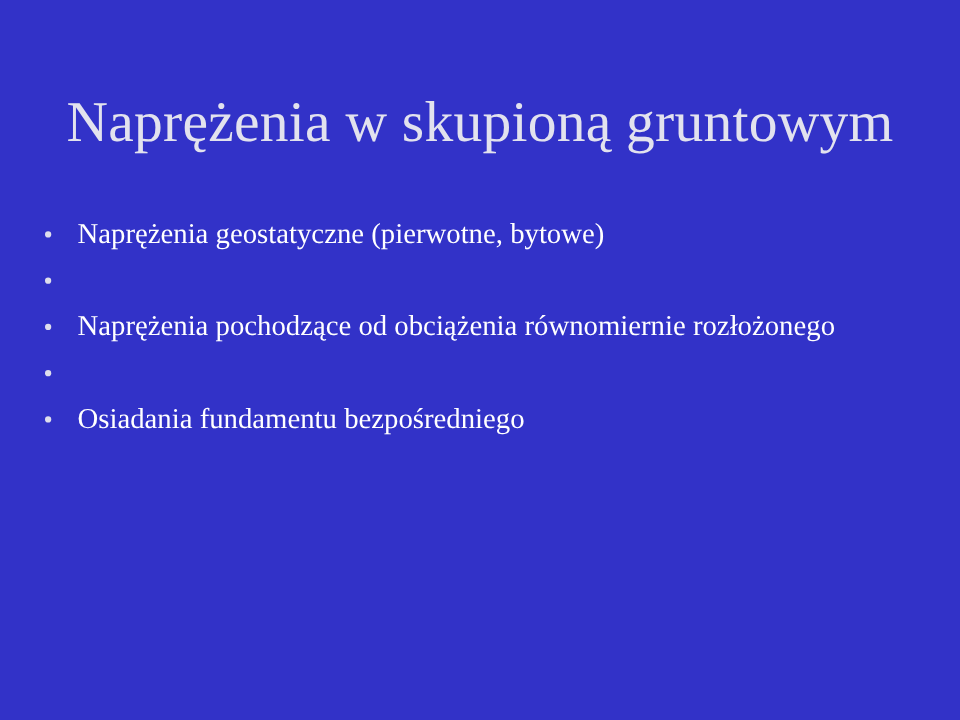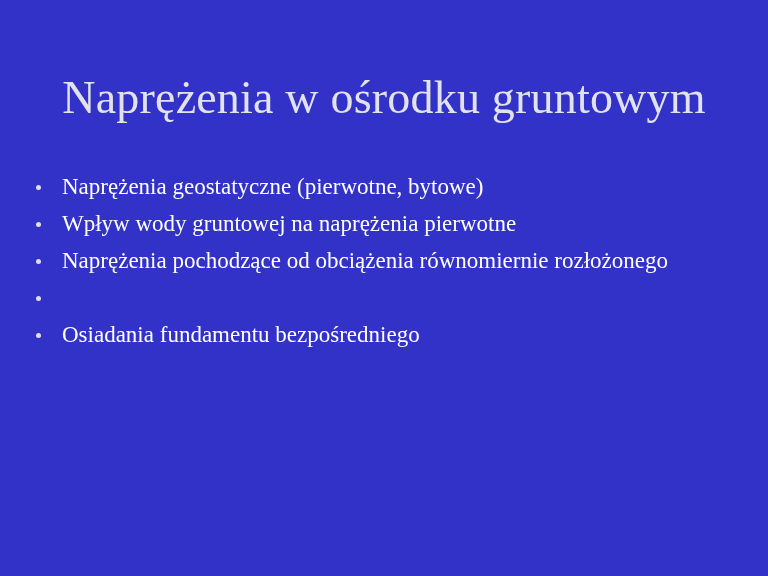--- a/index.html
+++ b/index.html
@@ -66,30 +66,29 @@
   }
   .bullet-text {
     display: inline;
   }
 </style>
 </head>
 <body>
 
 <div class="slide">
 
-  <h1 class="slide-title">Naprężenia w ośrodku gruntowym</h1>
+  <h1 class="slide-title">Naprężenia w skupioną gruntowym</h1>
 
   <ul class="bullet-list">
     <li class="bullet-item">
       <span class="bullet-marker"></span>
       <span class="bullet-text">Naprężenia geostatyczne (pierwotne, bytowe)</span>
     </li>
     <li class="bullet-item">
       <span class="bullet-marker"></span>
-      <span class="bullet-text">Wpływ wody gruntowej na naprężenia pierwotne</span>
     </li>
     <li class="bullet-item">
       <span class="bullet-marker"></span>
       <span class="bullet-text">Naprężenia pochodzące od obciążenia równomiernie rozłożonego</span>
     </li>
     <li class="bullet-item">
       <span class="bullet-marker"></span>
     </li>
     <li class="bullet-item">
       <span class="bullet-marker"></span>

